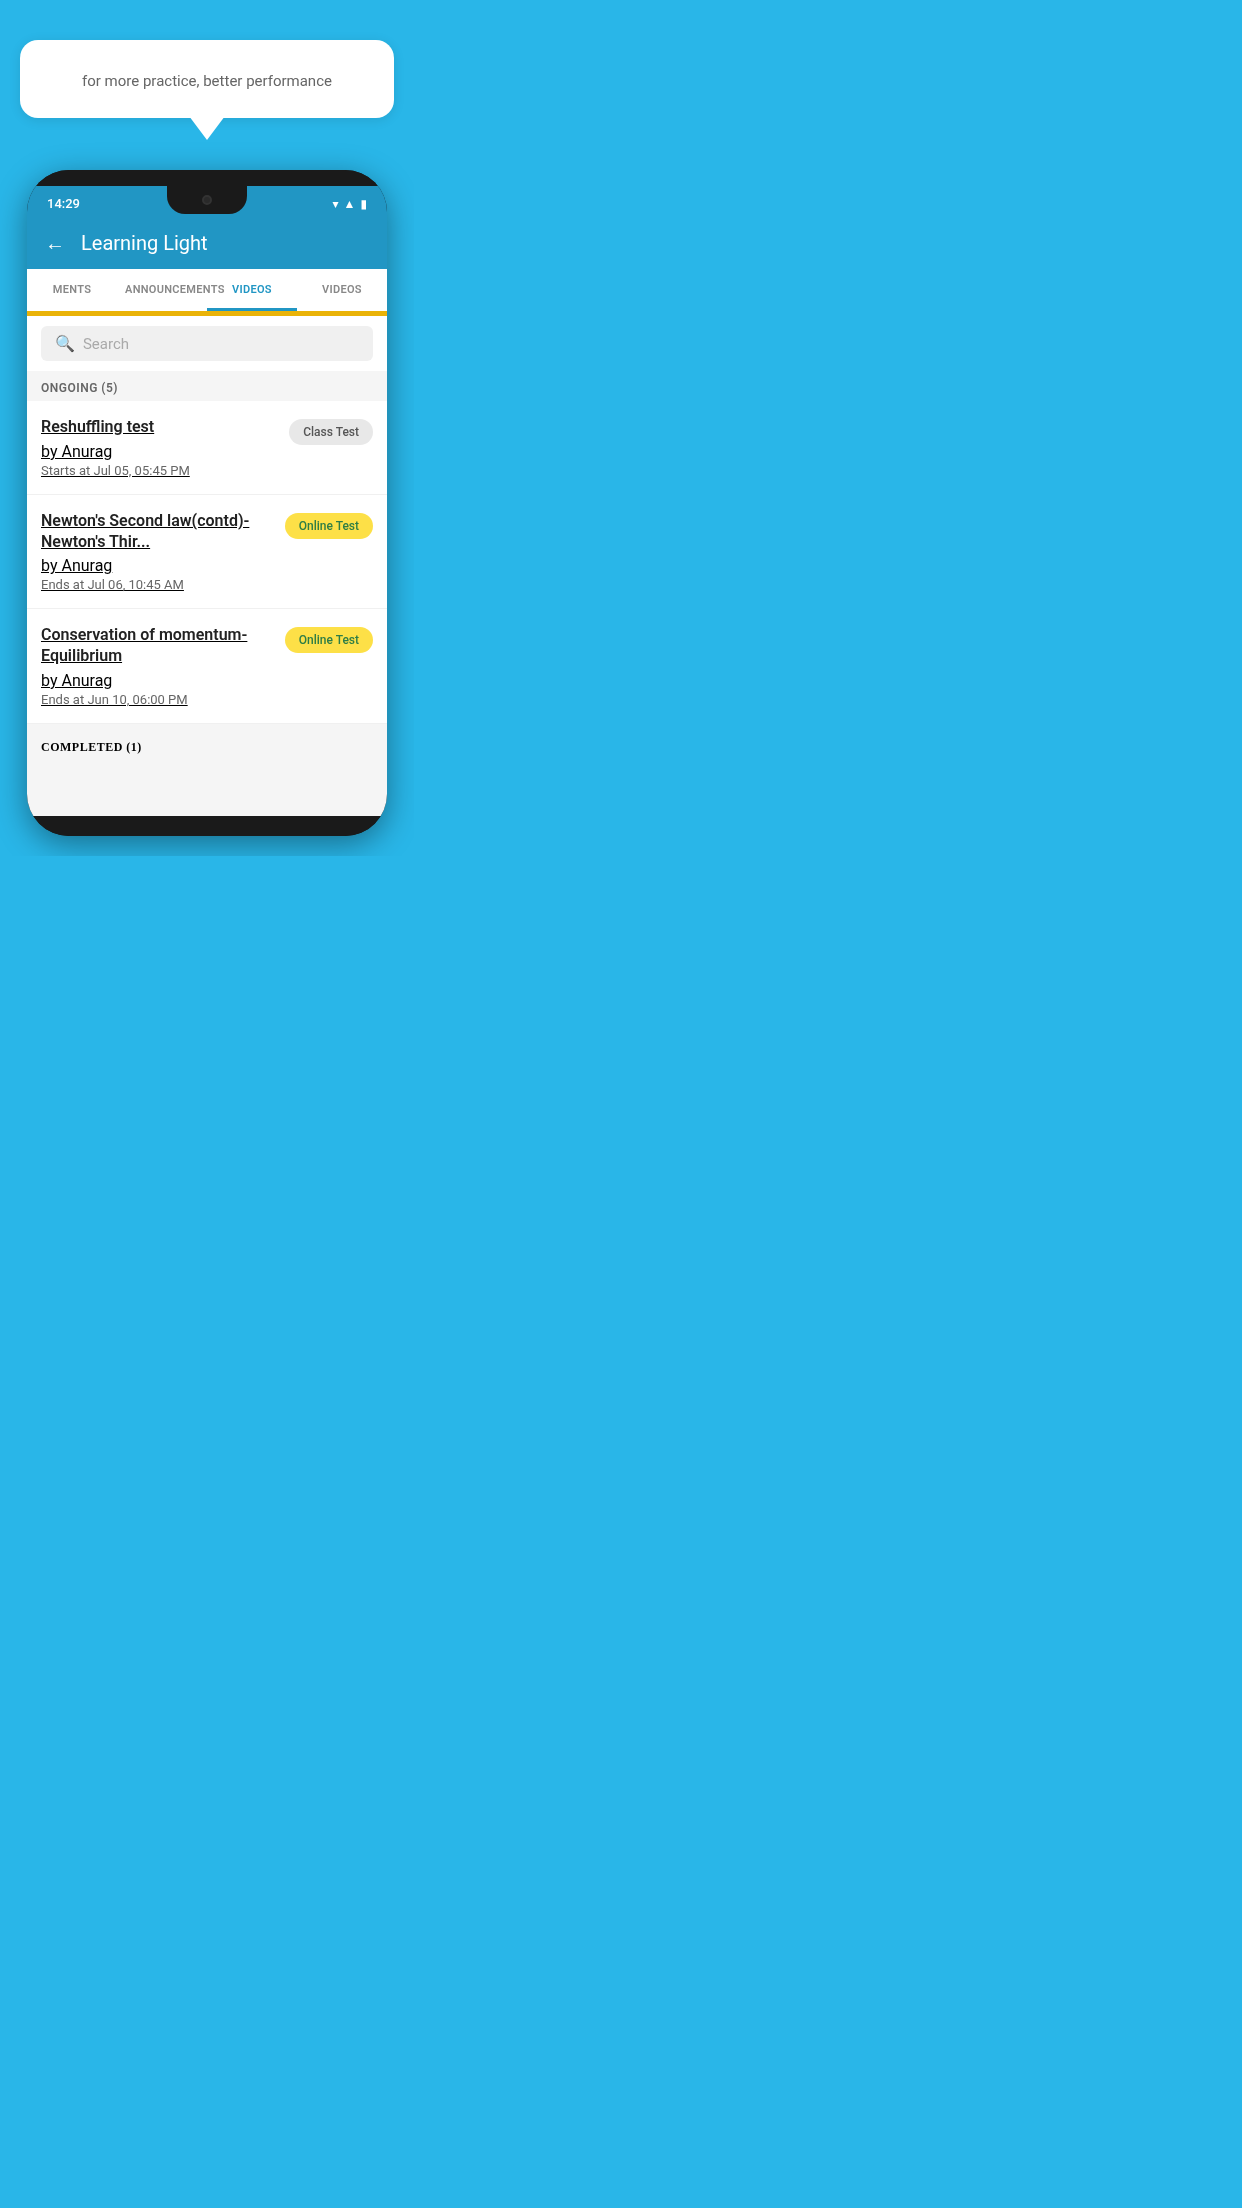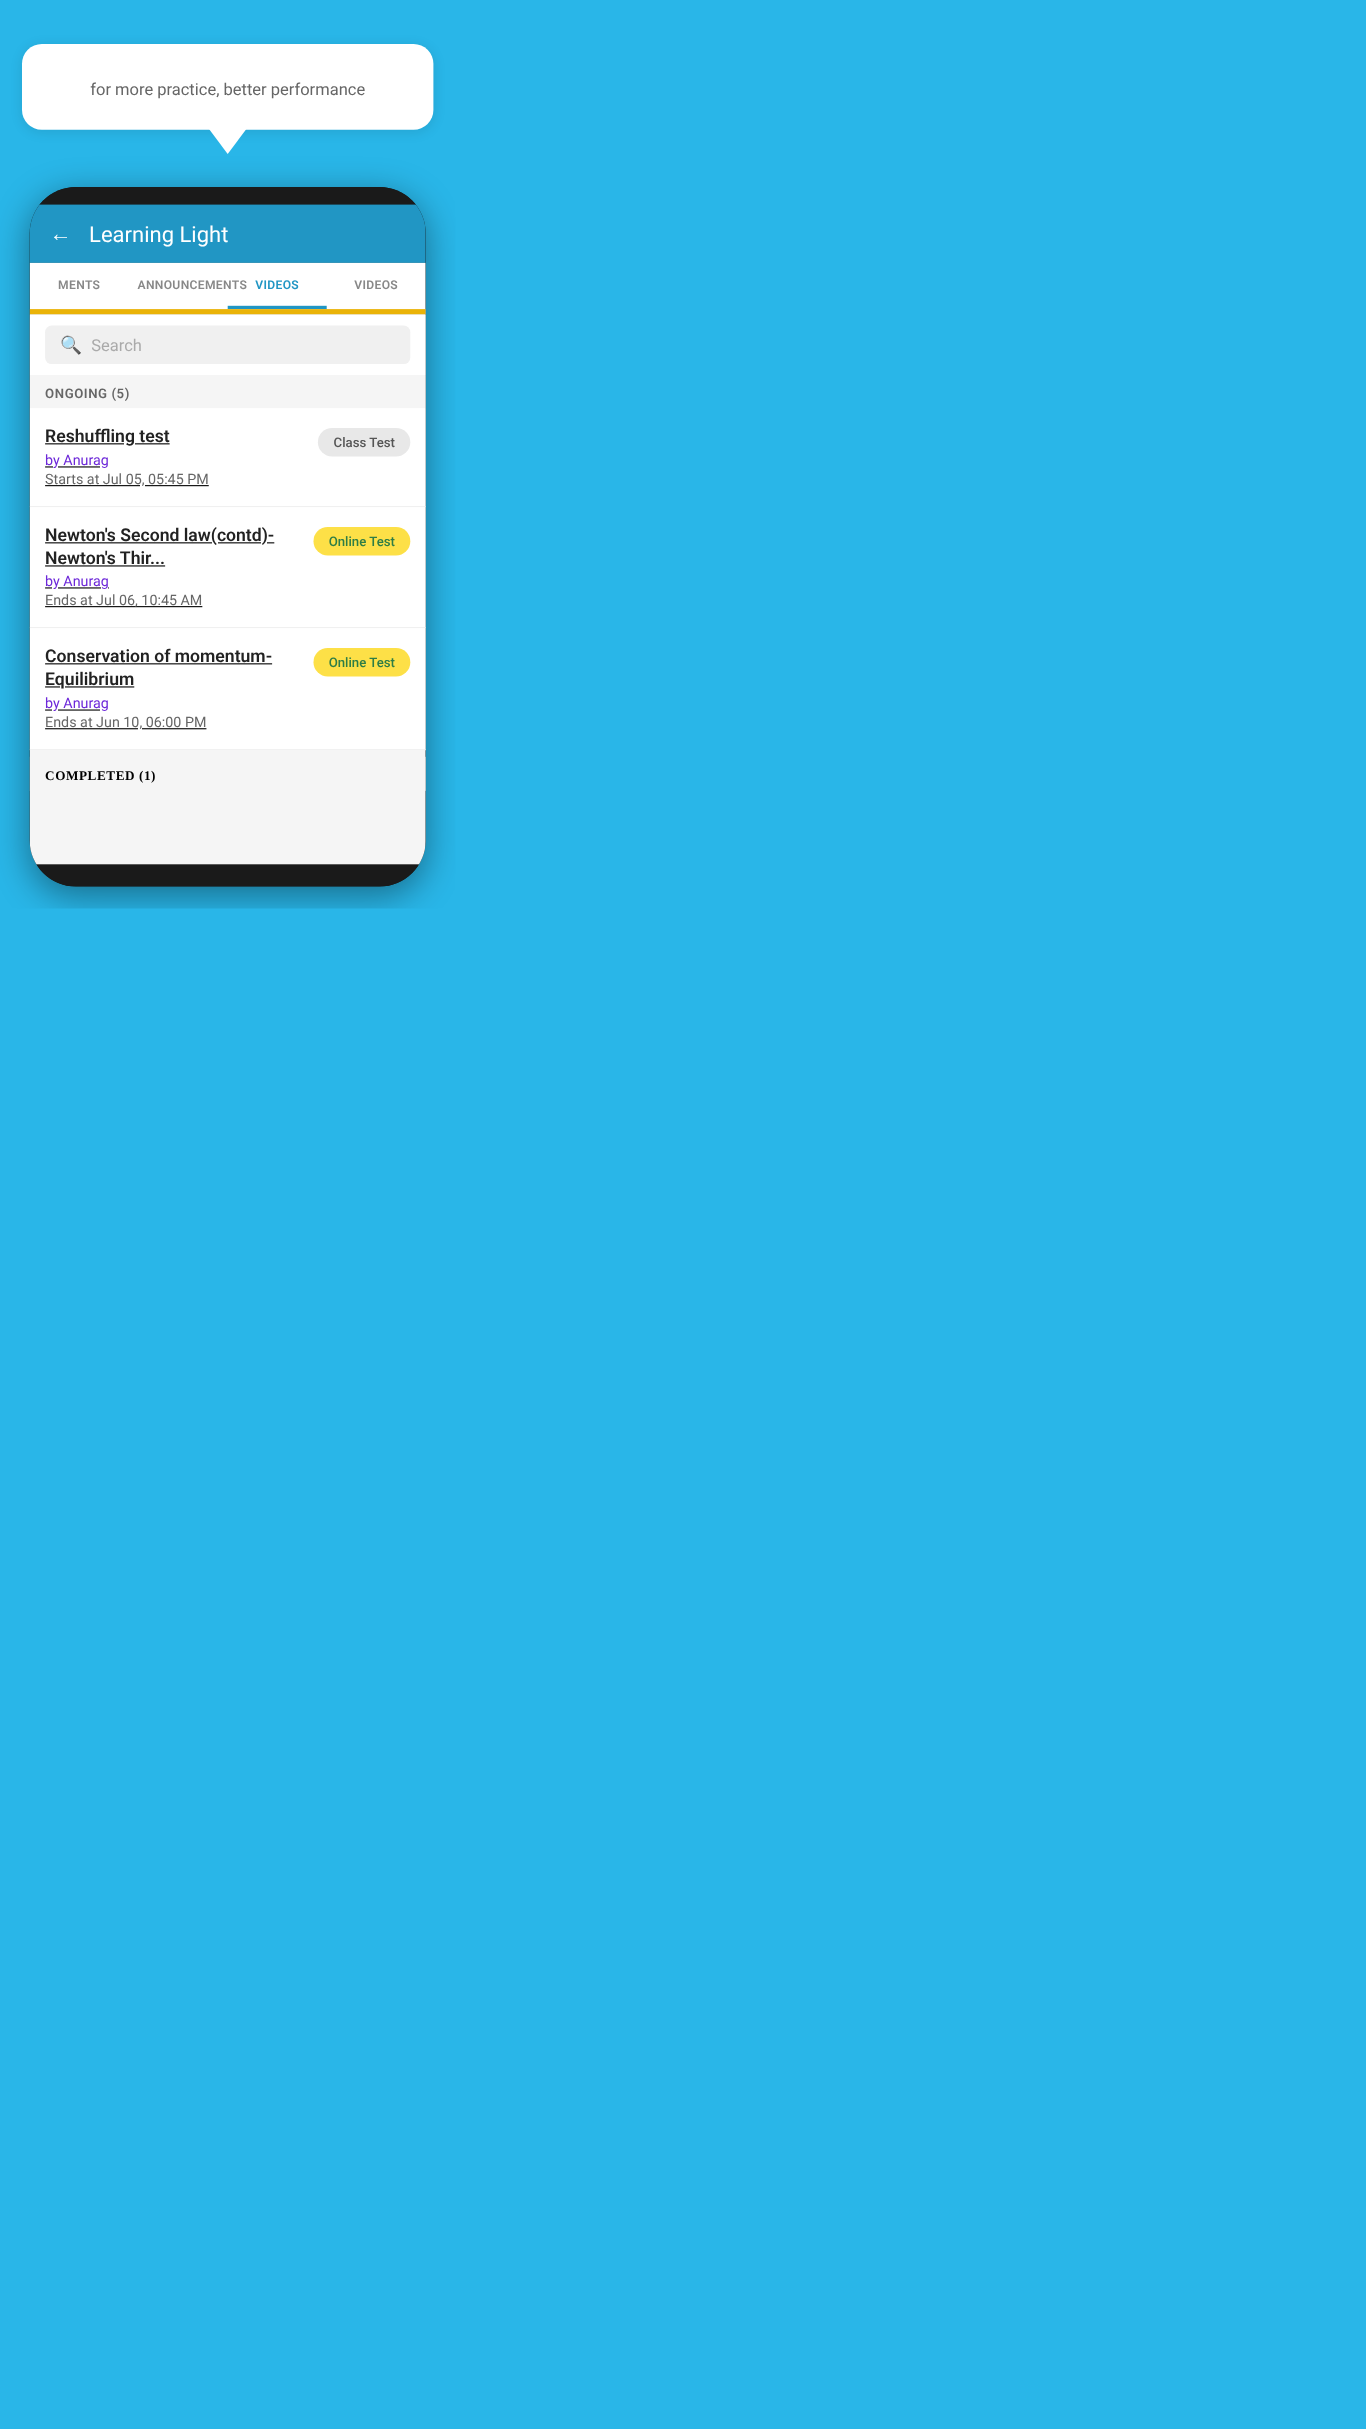--- a/index.html
+++ b/index.html
@@ -221,22 +221,22 @@
 
     .test-title {
       font-size: 16px;
       font-weight: 600;
       color: #222;
       margin-bottom: 4px;
       line-height: 1.3;
     }
 
     .test-by {
-      font-size: 13px;
-      color: #6d28d9;
+      font-size: 16px;
+      color: #000000;
       margin-bottom: 2px;
     }
 
     .test-time {
       font-size: 13px;
       color: #666;
     }
 
     .test-badge {
       border-radius: 20px;
@@ -286,20 +286,31 @@
 <body>
 
 <div class="speech-bubble">
   <div class="bubble-subtitle">for more practice, better performance</div>
 </div>
 
 <div class="phone-wrapper">
   <div class="phone">
     <div class="phone-top-edge"></div>
 
+    <div class="status-bar">
+      <div class="notch">
+        <div class="camera-dot"></div>
+      </div>
+      <span class="status-time">14:29</span>
+      <div class="status-icons">
+        <span>▾</span>
+        <span>▲</span>
+        <span>▮</span>
+      </div>
+    </div>
 
     <div class="app-bar">
       <span class="back-arrow">←</span>
       <span class="app-bar-title">Learning Light</span>
     </div>
 
     <div class="tab-bar">
       <div class="tab-item">MENTS</div>
       <div class="tab-item">ANNOUNCEMENTS</div>
       <div class="tab-item active">VIDEOS</div>

